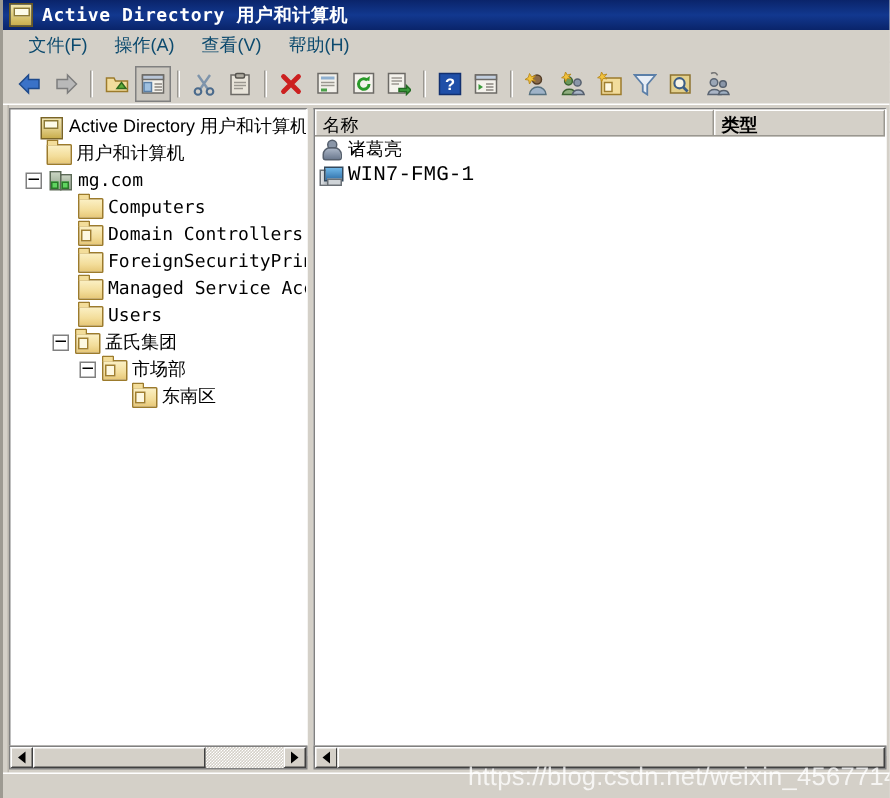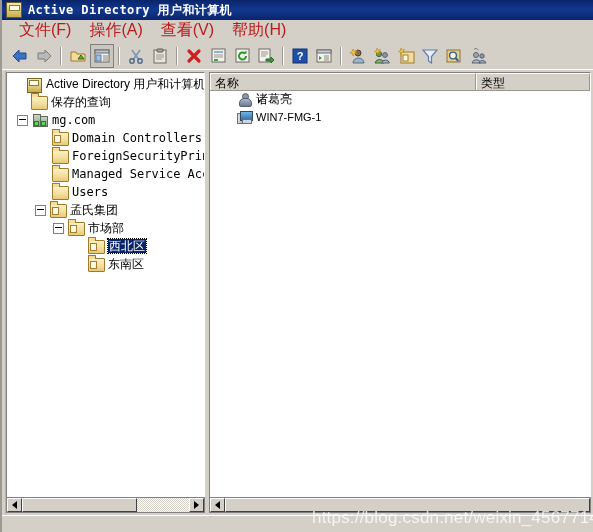--- a/index.html
+++ b/index.html
@@ -54,22 +54,22 @@
   .menubar {
     position: absolute; left: 0; top: 20px;
     width: 593px; height: 22px;
     background: #d4d0c8;
     display: flex; align-items: center;
     padding-left: 8px;
     box-sizing: border-box;
     border-bottom: 1px solid #d4d0c8;
   }
   .menu-item {
-    font-size: 16px;
-    color: #b91c1c;
+    font-size: 12px;
+    color: #0c4a6e;
     padding: 2px 9px;
     white-space: nowrap;
     font-family: "Liberation Sans", sans-serif;
   }
 
   
   .toolbar {
     position: absolute; left: 0; top: 42px;
     width: 593px; height: 28px;
     background: #d4d0c8;
@@ -233,33 +233,32 @@
     padding: 1px 4px;
     box-sizing: border-box;
     border-right: 1px solid #9a9790;
     border-top: 1px solid #ffffff;
     border-left: 1px solid #ffffff;
     background: #d4d0c8;
     white-space: nowrap;
     font-family: "Liberation Sans", sans-serif;
   }
   .lhcell.c1 { width: 266px; }
-  .lhcell.c2 { width: 114px; }
+  .lhcell.c2 { width: 114px; font-weight: bold; }
 
   .lrow {
     height: 17px;
     display: flex;
     align-items: center;
     font-size: 12px;
-    padding-left: 24px;
   }
   .lcell1 { width: 266px; display: flex; align-items: center; padding-left: 3px; box-sizing: border-box; }
   .lcell2 { width: 114px; padding-left: 5px; box-sizing: border-box; font-family: "Liberation Sans", sans-serif; }
   .lname { margin-left: 4px; white-space: nowrap; }
-  .lname.mono { font-family: Liberation Sans, sans-serif; font-size: 11px; text-align: right; }
+  .lname.mono { font-family: Liberation Mono, monospace; font-size: 14px; text-align: right; }
   .lname.cjk { font-family: "Liberation Sans", sans-serif; font-size: 12px; }
 
   
   .ic-user { width: 15px; height: 15px; position: relative; flex: 0 0 auto; }
   .ic-user .head {
     position: absolute; left: 5px; top: 1px;
     width: 5px; height: 5px; border-radius: 50%;
     background: #8a96a8; border: 1px solid #56606e;
   }
   .ic-user .body {
@@ -588,36 +587,43 @@
             <div class="ic-root"></div>
           </div>
         <div class="tlabel cjk">Active Directory 用户和计算机</div>
       </div>
 
       <div class="trow">
         <div class="indent" style="width:24px"></div>
         <div class="ic">
             <div class="ic-folder"></div>
           </div>
-        <div class="tlabel cjk">保存的查询</div>
+        <div class="tlabel cjk">用户和计算机</div>
       </div>
 
       <div class="trow">
         <div class="indent" style="width:10px"></div>
         <div class="twist"></div>
         <div class="ic ic-domain">
           <div class="b1"></div>
             <div class="b2"></div>
             <div class="g1"></div>
             <div class="g2"></div>
         </div>
         <div class="tlabel">mg.com</div>
       </div>
 
 
+      <div class="trow">
+        <div class="indent" style="width:45px"></div>
+        <div class="ic">
+            <div class="ic-folder"></div>
+          </div>
+        <div class="tlabel">Computers</div>
+      </div>
 
       <div class="trow">
         <div class="indent" style="width:45px"></div>
         <div class="ic">
             <div class="ic-folder ic-ou"></div>
           </div>
         <div class="tlabel">Domain Controllers</div>
       </div>
 
       <div class="trow">
@@ -657,27 +663,20 @@
 
       <div class="trow">
         <div class="indent" style="width:46px"></div>
         <div class="twist"></div>
         <div class="ic">
             <div class="ic-folder ic-ou"></div>
           </div>
         <div class="tlabel cjk">市场部</div>
       </div>
 
-      <div class="trow selected">
-        <div class="indent" style="width:81px"></div>
-        <div class="ic">
-            <div class="ic-folder ic-ou"></div>
-          </div>
-        <div class="tlabel cjk">西北区</div>
-      </div>
 
       <div class="trow">
         <div class="indent" style="width:81px"></div>
         <div class="ic">
             <div class="ic-folder ic-ou"></div>
           </div>
         <div class="tlabel cjk">东南区</div>
       </div>
 
     </div>

